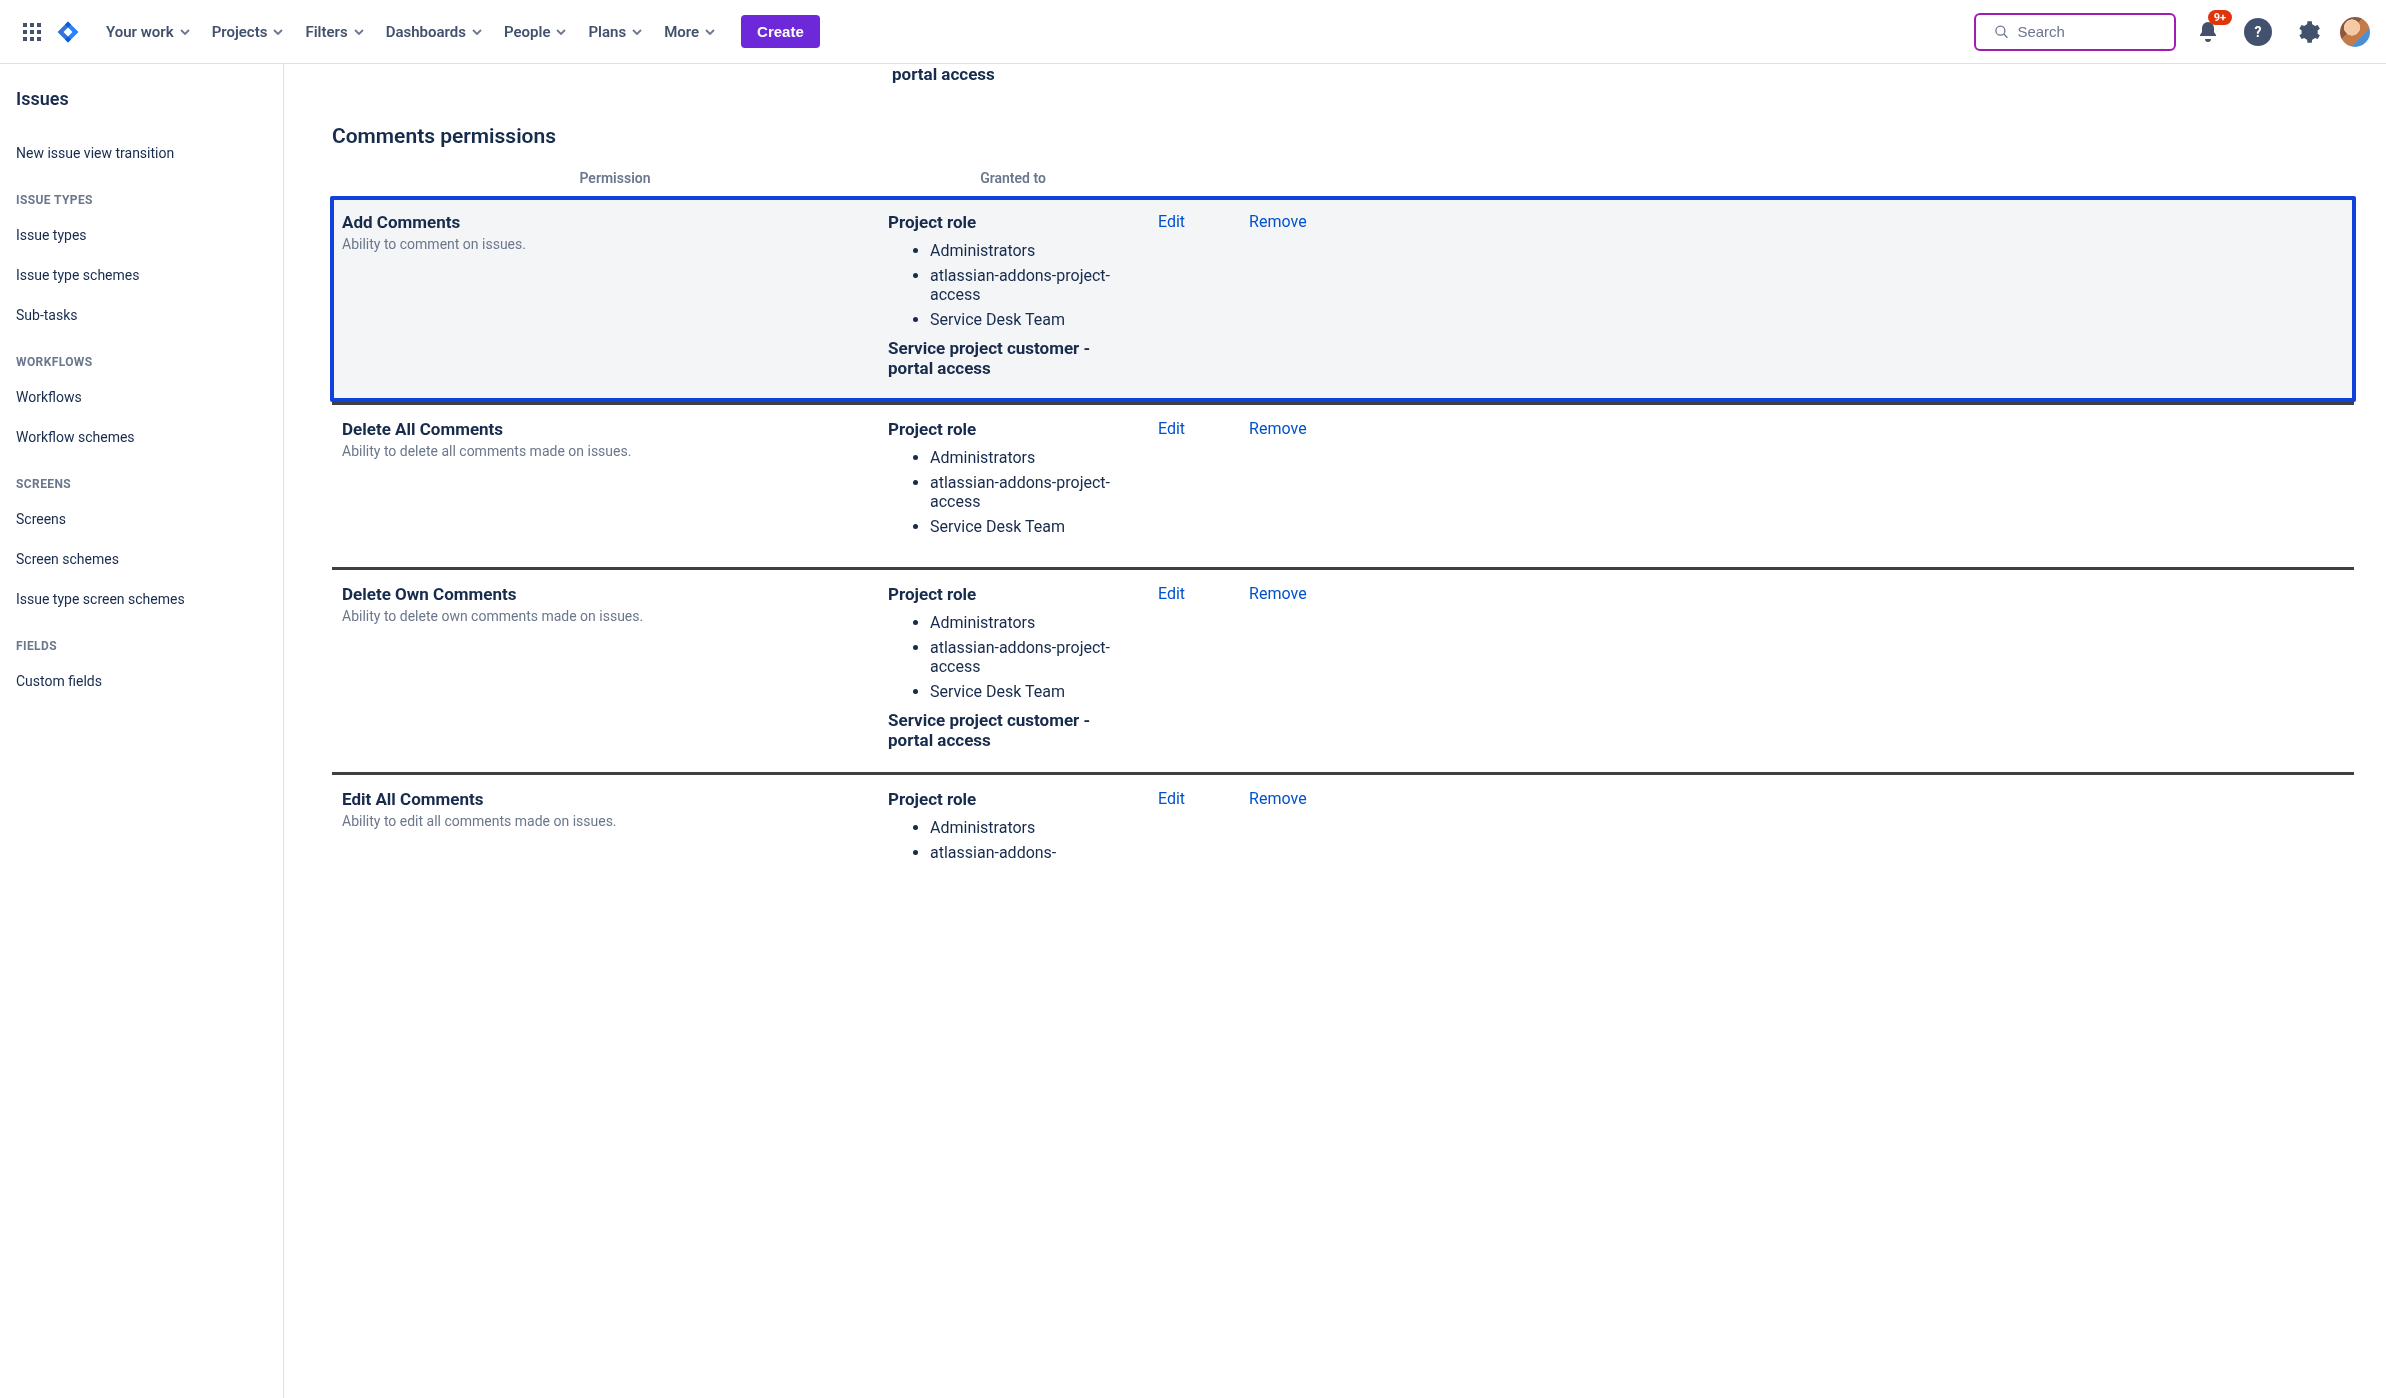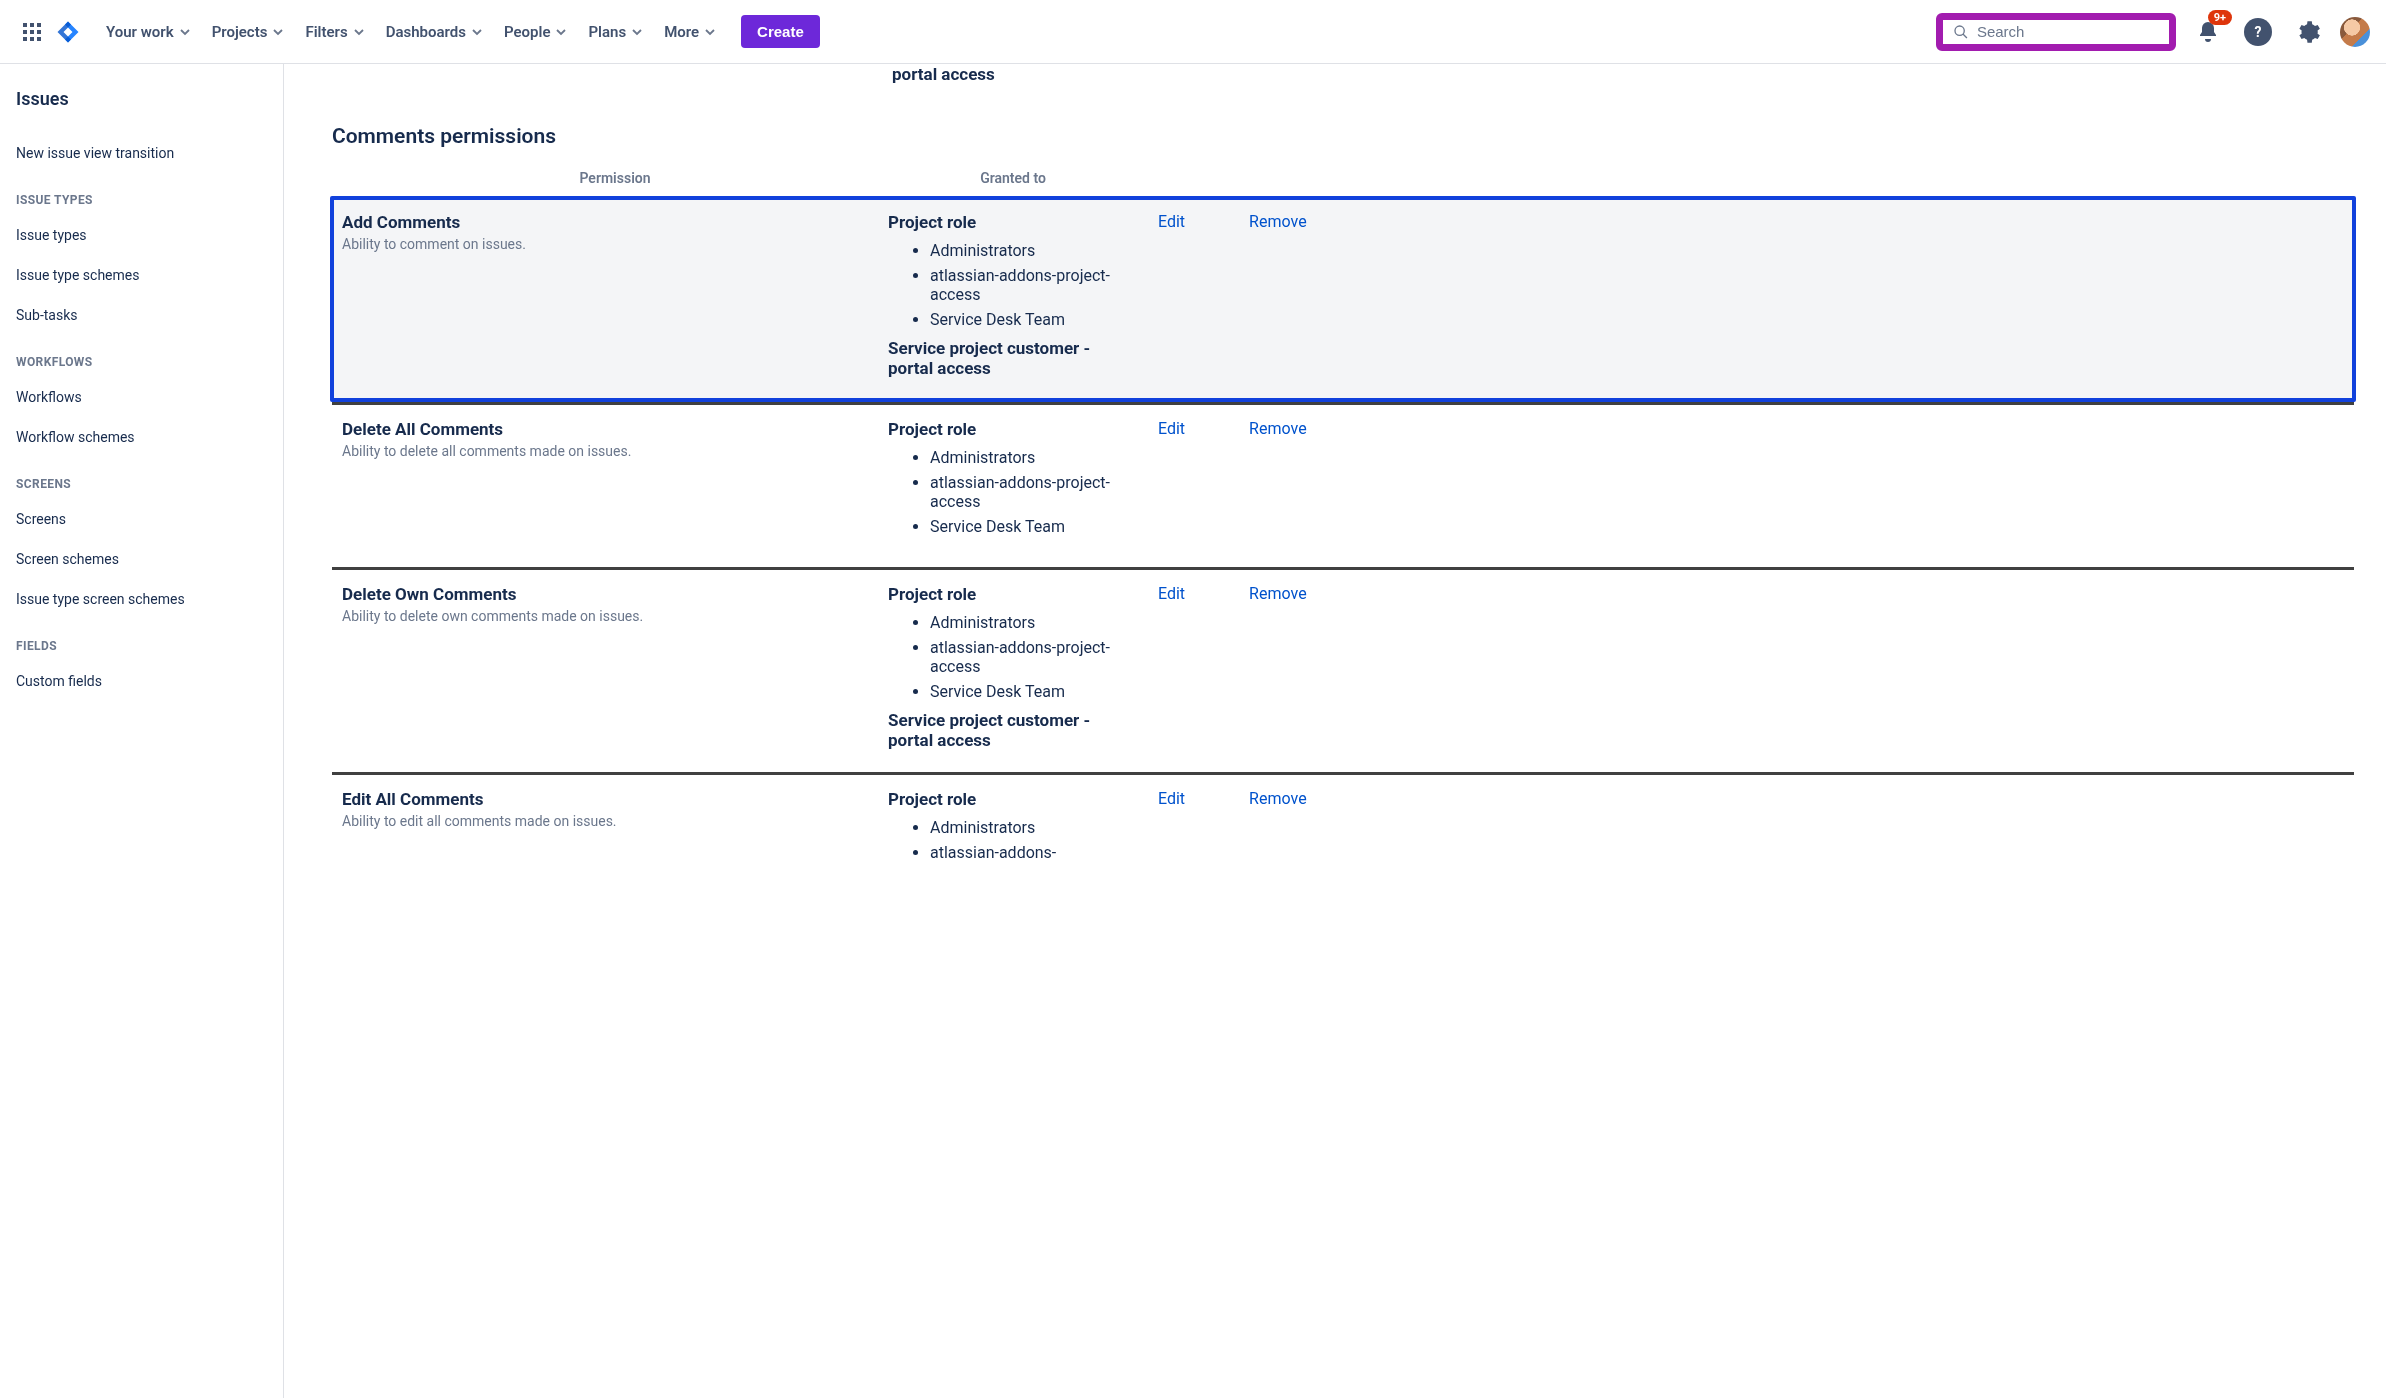--- a/index.html
+++ b/index.html
@@ -42,24 +42,24 @@
     font-weight:600;
     font-size:15px;
     padding: 8px 16px;
     border-radius:4px;
     margin-left:12px;
     cursor:pointer;
   }
   .nav-spacer { flex:1; }
   .search-box {
     display:flex; align-items:center;
-    border:7px solid #a21caf;
+    border:2px solid #a21caf;
     border-radius:6px;
-    padding: 4px 10px;
-    width: 240px;
+    padding: 4px 18px;
+    width: 202px;
     height:38px;
     color:#6B778C;
   }
   .search-box input {
     border:none; outline:none;
     font-size:15px;
     color:#172B4D;
     width:100%;
     background:transparent;
   }

